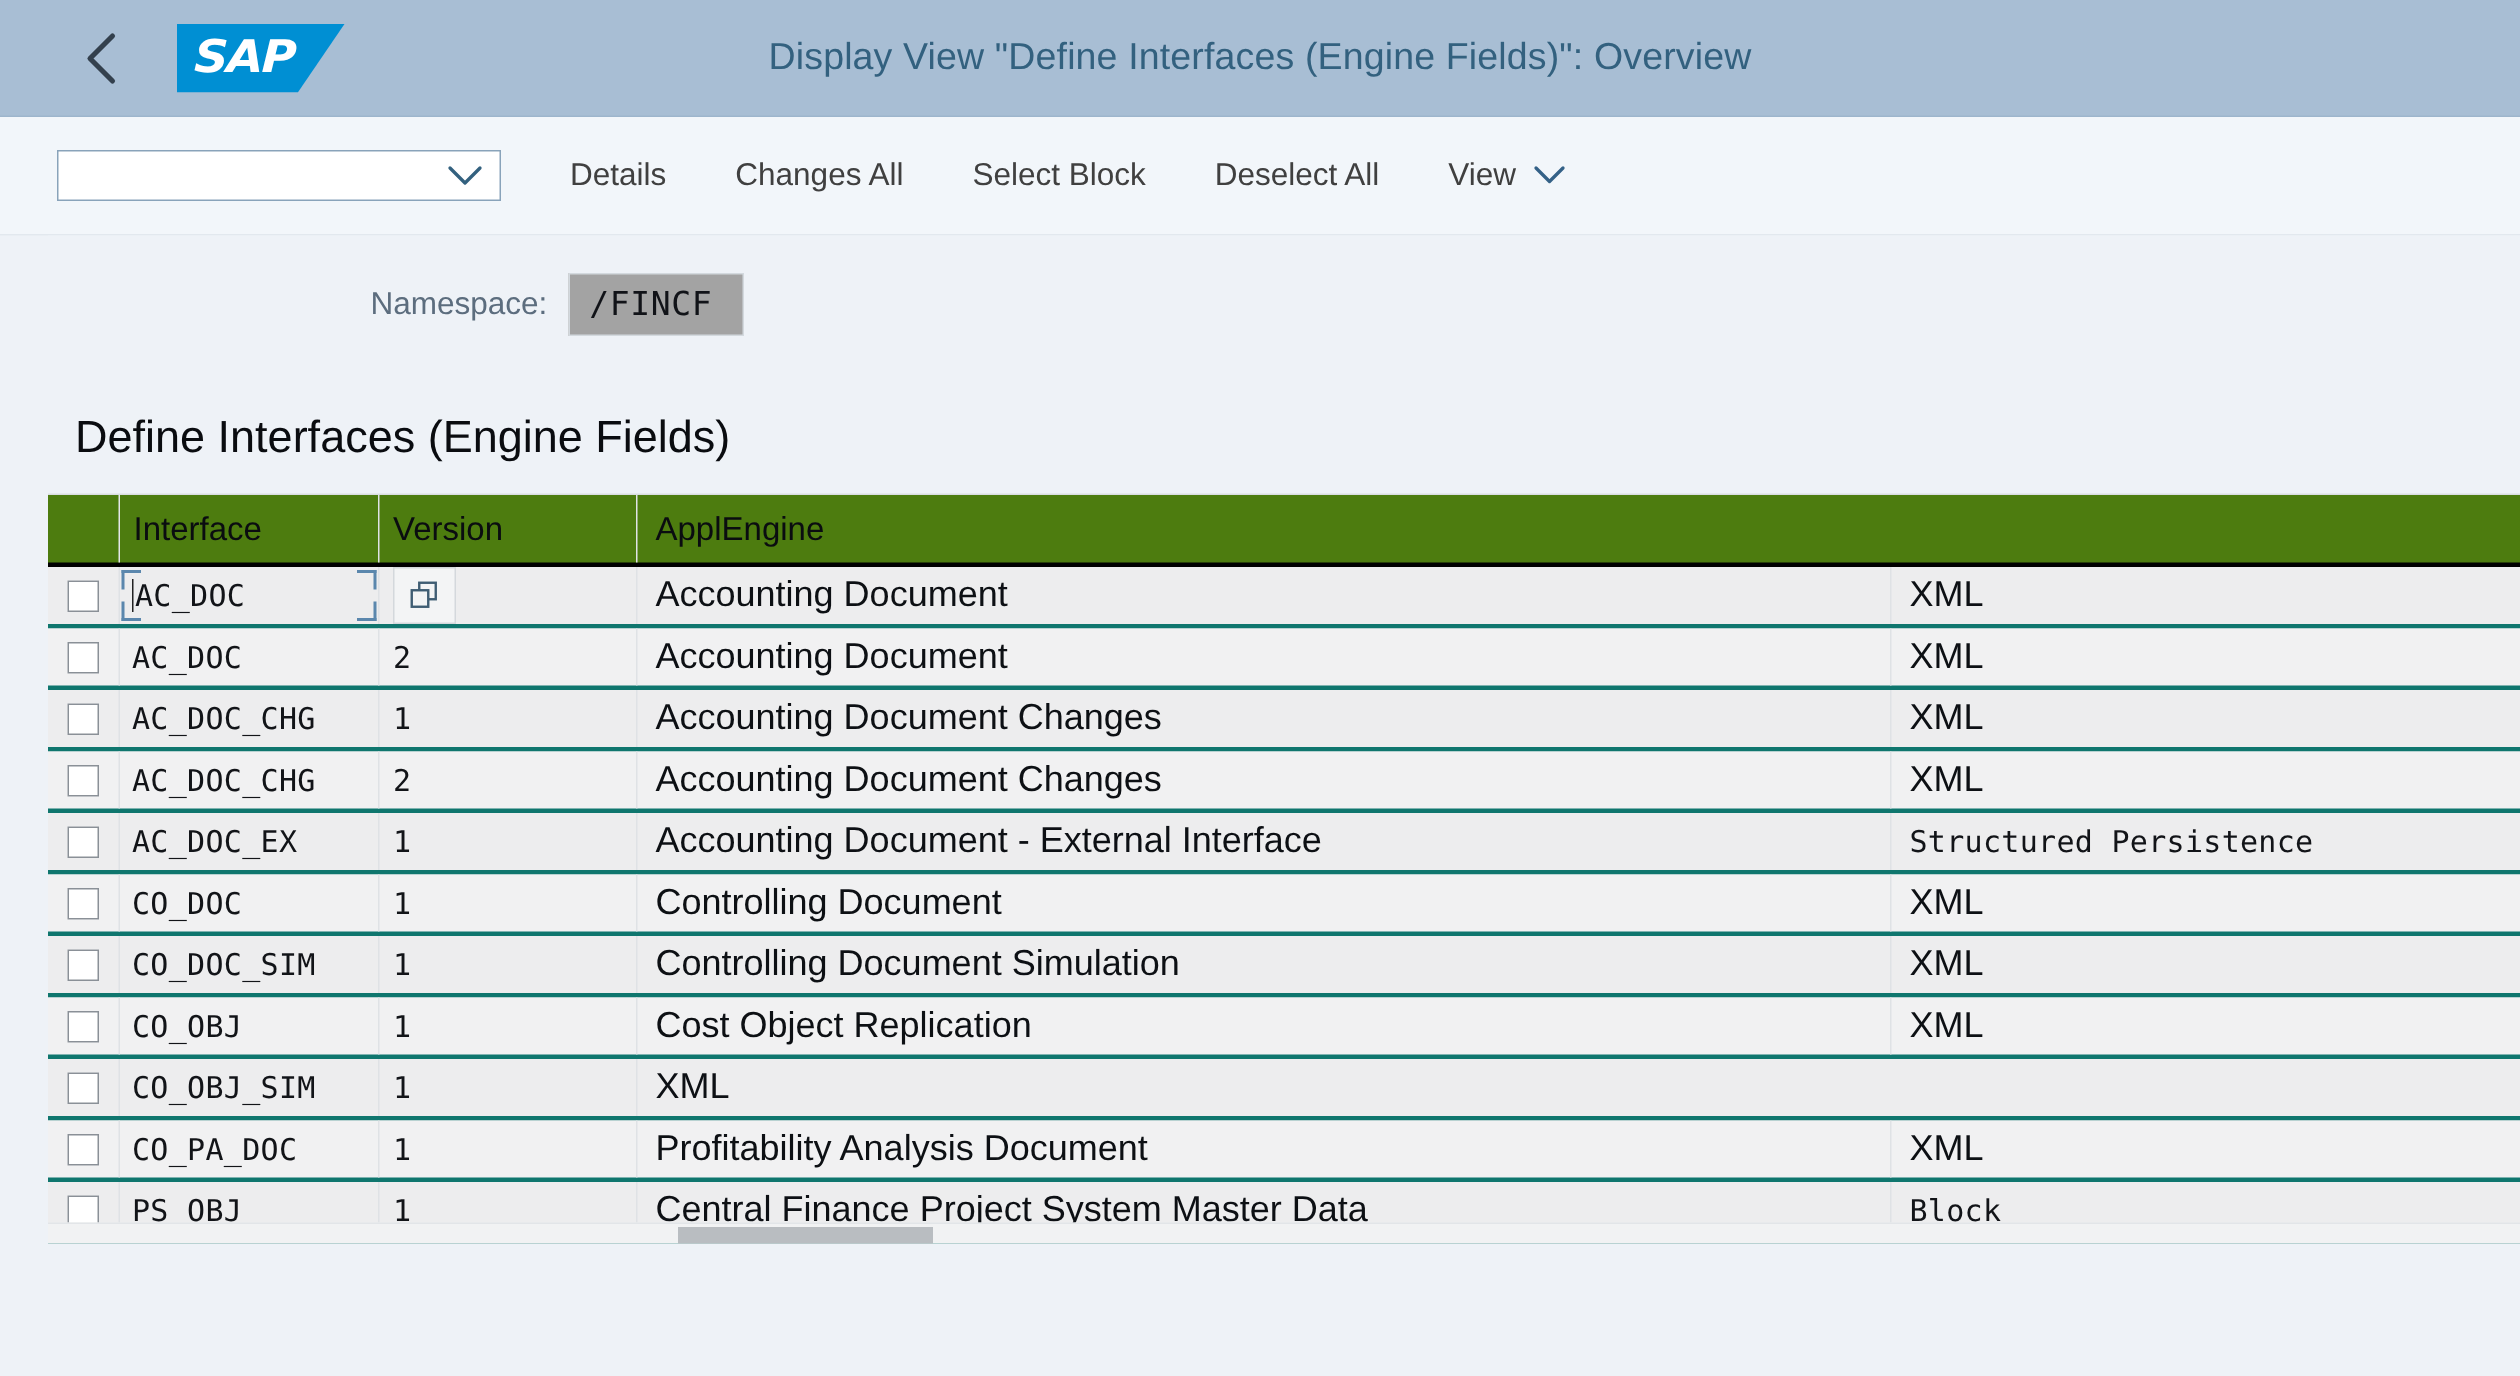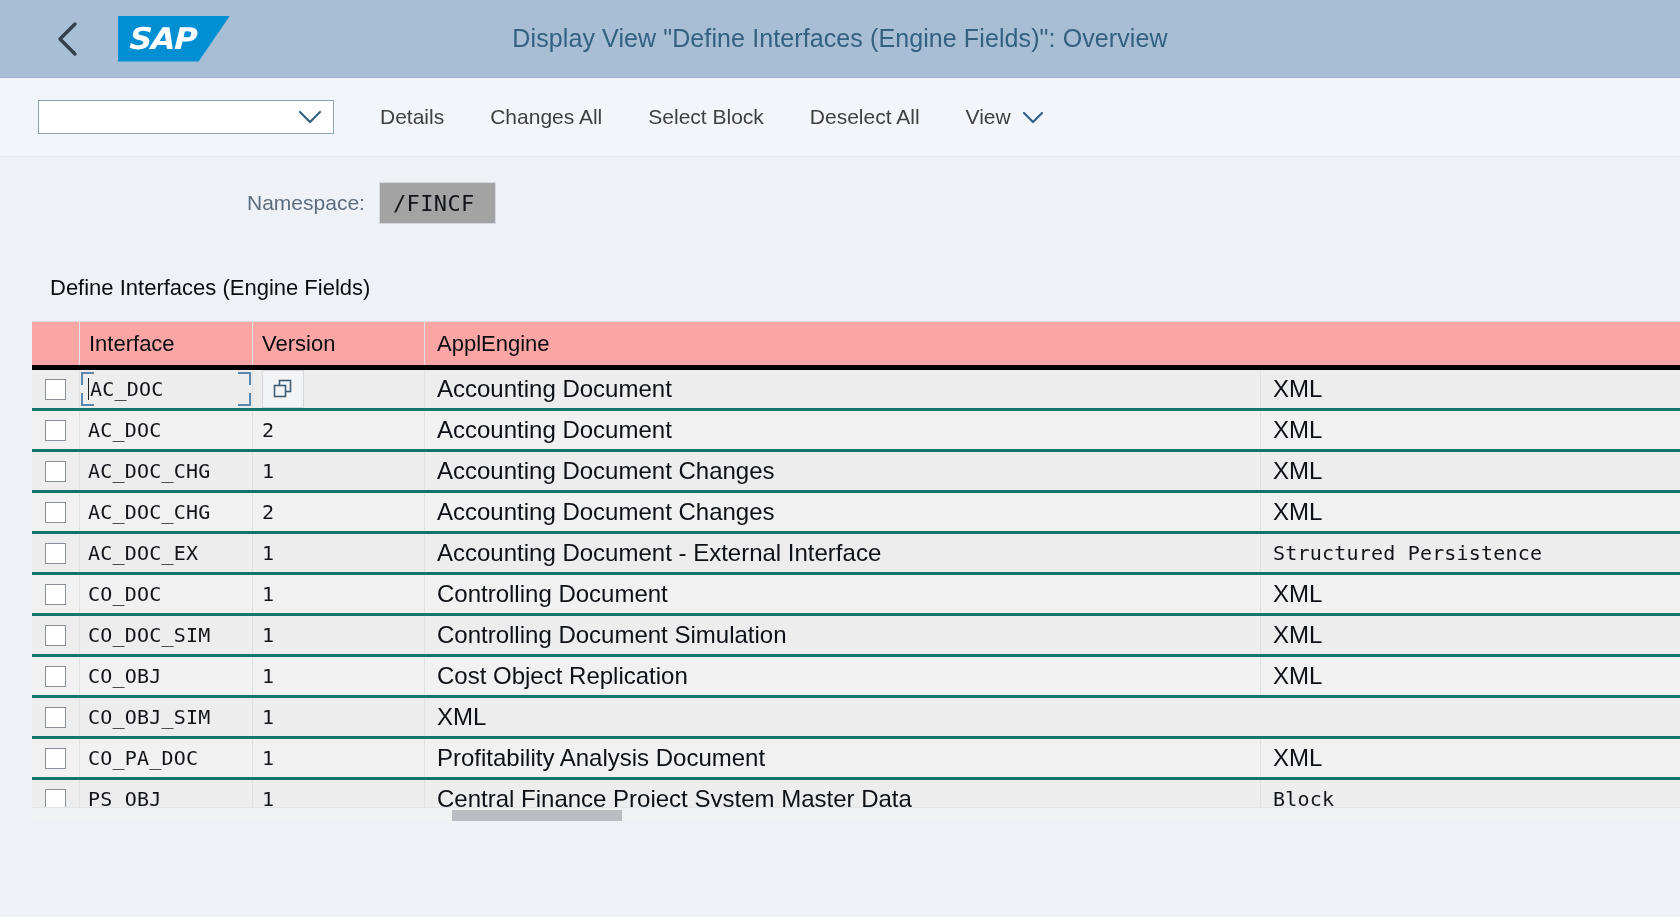--- a/index.html
+++ b/index.html
@@ -108,37 +108,37 @@
     min-width: 117px;
     display: flex; align-items: center;
     padding: 0 13px;
     font-family: "DejaVu Sans Mono", monospace;
     font-size: 22px;
     color: #111318;
     letter-spacing: 0.4px;
   }
 
   .section-title {
-    font-size: 22px;
+    font-size: 30px;
     color: #0a0c10;
     padding: 26px 0 20px 18px;
   }
 
   
   .table { width: 100%; border-top: 1px solid #d9dde1; }
   .trow {
     display: flex;
     align-items: stretch;
     height: 41px;
     border-bottom: 3px solid #0f766e;
   }
   .thead {
-    background: #fca5a5;
+    background: #4d7c0f;
     height: 48px;
-    border-bottom: 5px solid #000000;
+    border-bottom: 3px solid #000000;
     justify-content: center;
   }
   .trow.band-a { background: #ededee; }
   .trow.band-b { background: #f1f1f2; }
 
   .c-check {
     width: 48px;
     display: flex; align-items: center; justify-content: center;
     border-right: 1px solid #dfe2e5;
     flex: 0 0 48px;

